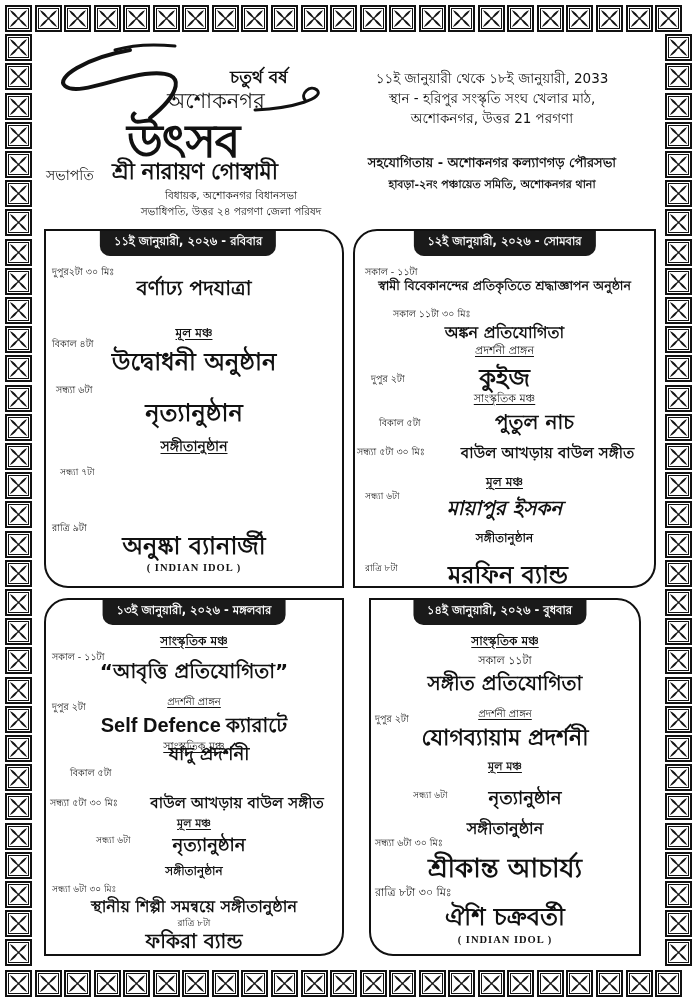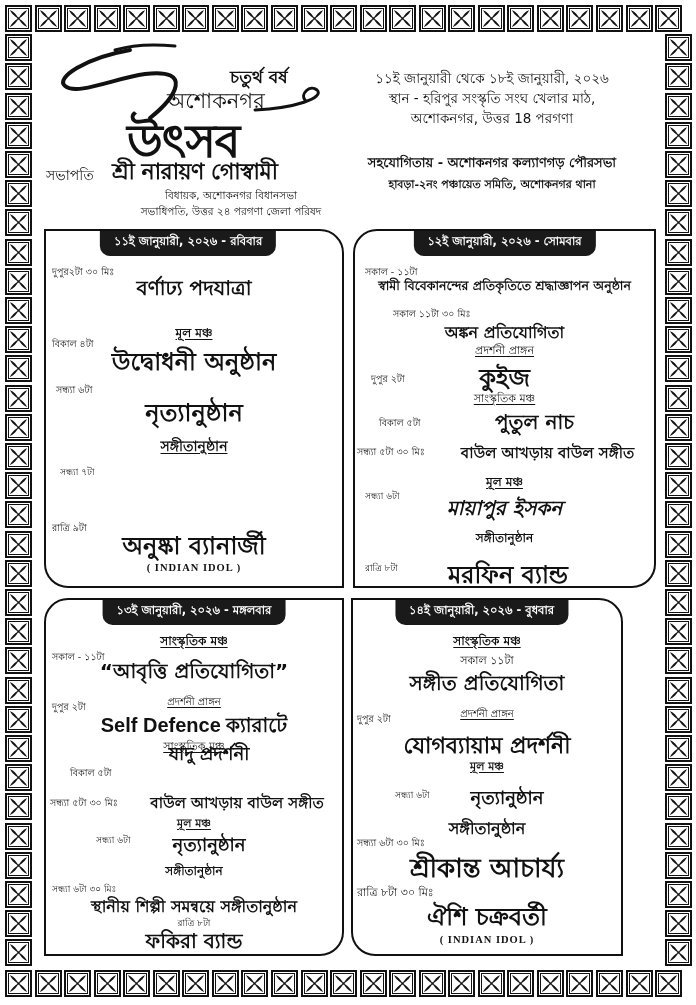--- a/index.html
+++ b/index.html
@@ -33,21 +33,21 @@
          background:#1a1a1a; color:#fff; font-weight:bold; font-size:11.5px;
          padding:3px 14px 4px; border-radius:0 0 10px 10px; white-space:nowrap; }
   .row { position:absolute; left:0; right:0; text-align:center; white-space:nowrap; }
   .t { position:absolute; font-size:9.5px; white-space:nowrap; }
   .sm { font-size:9px; }
   .u { text-decoration:underline; text-underline-offset:2px; }
   .b { font-weight:bold; }
   .xb { font-weight:900; }
   .sub { font-size:11px; }
   .f12 { font-size:12px; } .f13 { font-size:13px; } .f14 { font-size:14px; } .f15 { font-size:15px; }
-  .f16 { font-size:16px; } .f18 { font-size:18px; } .f20 { font-size:20px; } .f22 { font-size:22px;margin-top:8px; }
+  .f16 { font-size:16px; } .f18 { font-size:18px; } .f20 { font-size:20px; } .f22 { font-size:22px; }
   .f24 { font-size:24px; } .f26 { font-size:26px; } .f28 { font-size:28px; }
   .idol { font-family:"Liberation Serif", serif; font-weight:bold; font-size:10.5px; letter-spacing:1px; }
   .sd { font-family:"Liberation Sans", sans-serif; font-weight:900; font-size:20px; }
 </style>
 </head>
 <body>
 
 <div id="border">
     <div class="tile" style="left: 5px; top: 5px;">
       <svg viewBox="0 0 20 20">
@@ -1273,23 +1273,23 @@
 </div>
 
 <div class="chair">
   <span class="lbl">সভাপতি</span>
   <span class="name">শ্রী নারায়ণ গোস্বামী</span>
   <div class="l1">বিধায়ক, অশোকনগর বিধানসভা</div>
   <div class="l2">সভাধিপতি, উত্তর ২৪ পরগণা জেলা পরিষদ</div>
 </div>
 
 <div class="dates">
-  <div>১১ই জানুয়ারী থেকে ১৮ই জানুয়ারী, ২০২৬</div>
+  <div>১১ই জানুয়ারী থেকে ১৮ই জানুয়ারী, 2033</div>
   <div>স্থান - হরিপুর সংস্কৃতি সংঘ খেলার মাঠ,</div>
-  <div>অশোকনগর, উত্তর 18 পরগণা</div>
+  <div>অশোকনগর, উত্তর 21 পরগণা</div>
 </div>
 
 <div class="collab">
   <div class="c1">সহযোগিতায় - অশোকনগর কল্যাণগড় পৌরসভা</div>
   <div class="c2">হাবড়া-২নং পঞ্চায়েত সমিতি, অশোকনগর থানা</div>
 </div>
 
 <div class="box" style="left:44px; top:229px; width:300px; height:359px; border-radius:0 24px 0 24px;">
   <div class="hdr" style="left:48%;">১১ই জানুয়ারী, ২০২৬ - রবিবার</div>
   <div class="t" style="left:6px; top:34px;">দুপুর২টা ৩০ মিঃ</div>
@@ -1347,21 +1347,21 @@
   <div class="row b u sub" style="top:215px;">মূল মঞ্চ</div>
   <div class="t sm" style="left:50px; top:233px;">সন্ধ্যা ৬টা</div>
   <div class="row xb f18" style="top:231px; padding-left:30px; box-sizing:border-box;">নৃত্যানুষ্ঠান</div>
   <div class="row b f12" style="top:262px;">সঙ্গীতানুষ্ঠান</div>
   <div class="t sm" style="left:6px; top:282px;">সন্ধ্যা ৬টা ৩০ মিঃ</div>
   <div class="row xb f16" style="top:294px;">স্থানীয় শিল্পী সমন্বয়ে সঙ্গীতানুষ্ঠান</div>
   <div class="row sm" style="top:316px;">রাত্রি ৮টা</div>
   <div class="row xb f20" style="top:326px;">ফকিরা ব্যান্ড</div>
 </div>
 
-<div class="box" style="left:351px; top:598px; width:272px; height:358px; border-radius:0 24px 0 24px;text-decoration:underline;">
+<div class="box" style="left:369px; top:598px; width:272px; height:358px; border-radius:0 24px 0 24px;text-decoration:underline;">
   <div class="hdr" style="left:48%;">১৪ই জানুয়ারী, ২০২৬ - বুধবার</div>
   <div class="row u b f12" style="top:32px;">সাংস্কৃতিক মঞ্চ</div>
   <div class="row sub" style="top:52px;">সকাল ১১টা</div>
   <div class="row b f20" style="top:68px;">সঙ্গীত প্রতিযোগিতা</div>
   <div class="t" style="left:4px; top:112px;">দুপুর ২টা</div>
   <div class="row u" style="top:106px; font-size:10px;">প্রদর্শনী প্রাঙ্গন</div>
   <div class="row b f22" style="top:120px;">যোগব্যায়াম প্রদর্শনী</div>
   <div class="row b u sub" style="top:158px;">মূল মঞ্চ</div>
   <div class="t sm" style="left:42px; top:188px;">সন্ধ্যা ৬টা</div>
   <div class="row xb f18" style="top:184px; padding-left:40px; box-sizing:border-box;">নৃত্যানুষ্ঠান</div>

